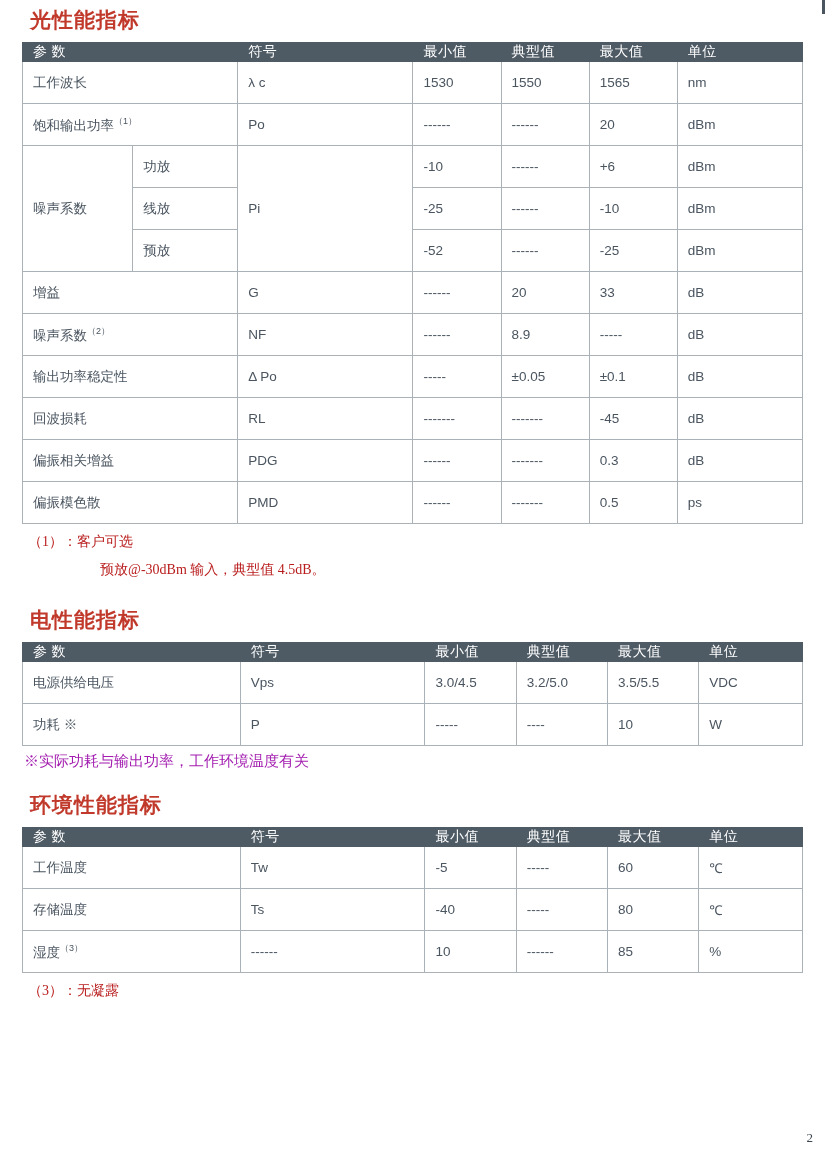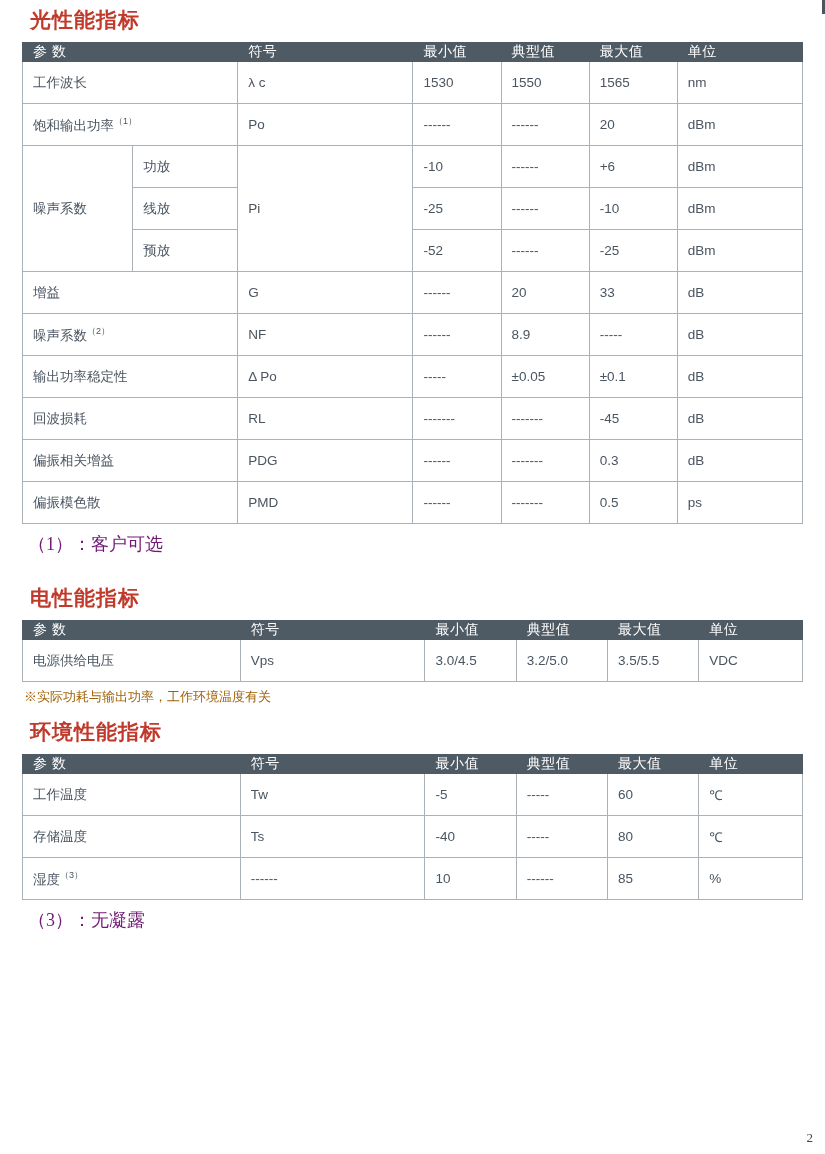--- a/index.html
+++ b/index.html
@@ -57,38 +57,39 @@
     box-sizing: border-box;
     overflow: hidden;
   }
   table.spec thead th {
     background: #4e5a64;
     color: #ffffff;
     height: 16px;
     font-size: 14px;
     border: 1px solid #4e5a64;
     letter-spacing: 0.5px;
+    font-family: Liberation Serif, serif;
   }
   .sup {
     font-size: 9px;
     vertical-align: super;
   }
   .note {
     font-family: "Liberation Serif", serif;
-    font-size: 18px;
-    color: #701a75;
+    font-size: 14px;
+    color: #b91c1c;
     margin: 7px 0 0 6px;
     line-height: 1.5;
   }
   .note.indent { margin-left: 78px; }
   .note-small {
     font-family: "Liberation Serif", serif;
-    font-size: 13px;
-    color: #a16207;
-    margin: 6px 0 0 2px;
+    font-size: 15px;
+    color: #a21caf;
+    margin: 6px 0 8px 2px;
   }
   .spacer-lg { height: 20px; }
   .spacer-sm { height: 6px; }
   .page-number {
     position: absolute;
     right: 12px;
     bottom: 8px;
     font-family: "Liberation Serif", serif;
     font-size: 13px;
     color: #3b4650;
@@ -224,20 +225,21 @@
         <td>PMD</td>
         <td>------</td>
         <td>-------</td>
         <td>0.5</td>
         <td>ps</td>
       </tr>
     </tbody>
   </table>
 
   <div class="note">（1）：客户可选</div>
+  <div class="note indent">预放@-30dBm 输入，典型值 4.5dB。</div>
 
   <div class="spacer-lg"></div>
 
   <h2 class="section-title">电性能指标</h2>
 
   <table class="spec t-small">
     <colgroup>
       <col class="c0">
         <col class="c1">
         <col class="c2">
@@ -257,20 +259,28 @@
     </thead>
     <tbody>
       <tr>
         <td>电源供给电压</td>
         <td>Vps</td>
         <td>3.0/4.5</td>
         <td>3.2/5.0</td>
         <td>3.5/5.5</td>
         <td>VDC</td>
       </tr>
+      <tr>
+        <td>功耗 ※</td>
+        <td>P</td>
+        <td>-----</td>
+        <td>----</td>
+        <td>10</td>
+        <td>W</td>
+      </tr>
     </tbody>
   </table>
 
   <div class="note-small">※实际功耗与输出功率，工作环境温度有关</div>
 
   <div class="spacer-sm"></div>
 
   <h2 class="section-title">环境性能指标</h2>
 
   <table class="spec t-small">

